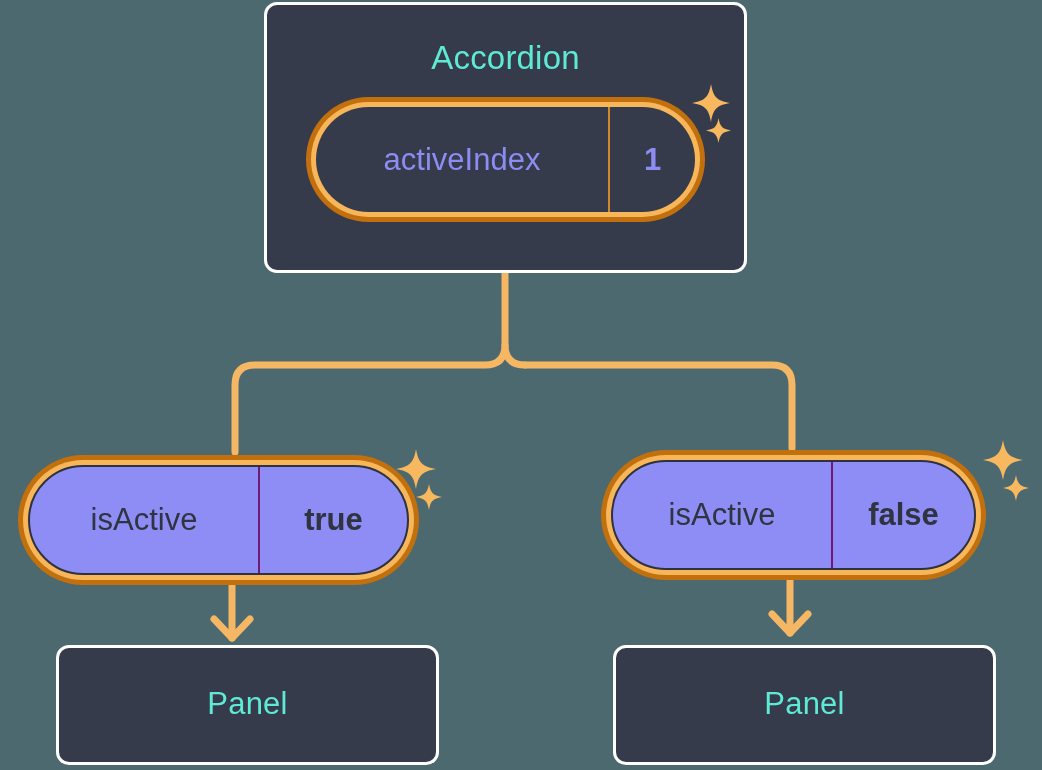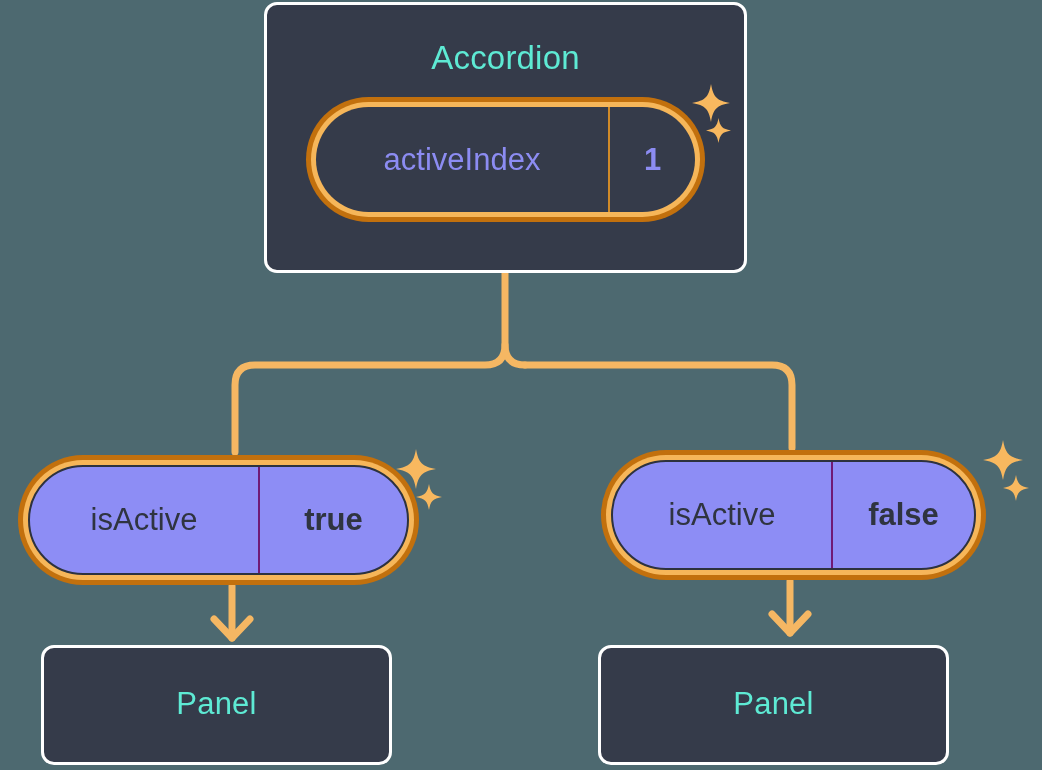--- a/index.html
+++ b/index.html
@@ -45,21 +45,21 @@
     text-align: center;
     color: #5eead4;
     font-size: 33px;
     font-weight: 400;
     letter-spacing: 0.2px;
     white-space: nowrap;
   }
   #accordion-box { left: 264px; top: 2px; width: 483px; height: 271px; }
   #accordion-box .node-title { top: 34px; }
 
-  .panel-box { height: 120px; width: 351px; }
+  .panel-box { height: 120px; width: 383px; margin-left: 15px; }
   #panel-left  { left: 41px;  top: 645px; }
   #panel-right { left: 598px; top: 645px; }
   .panel-box .node-title { top: 38px; font-size: 31px; }
 
   
   .pill {
     position: absolute;
     box-sizing: border-box;
     display: flex;
     align-items: stretch;

